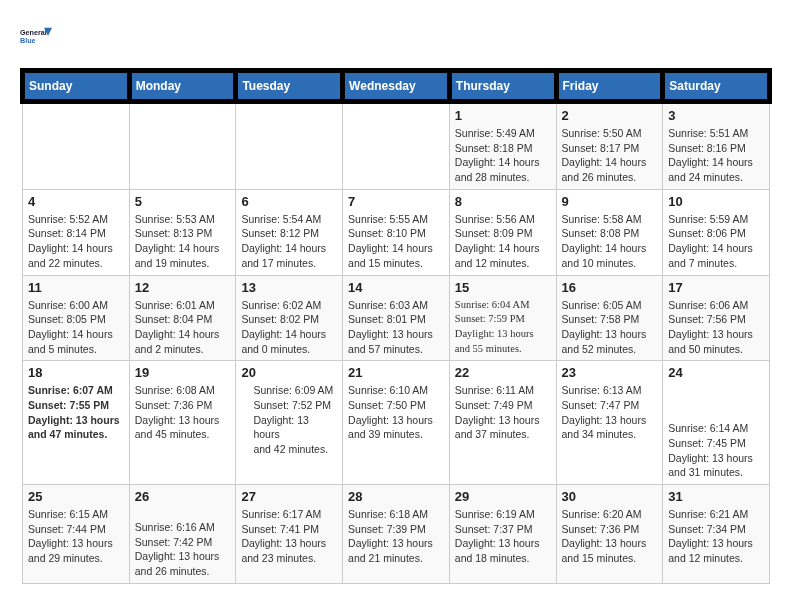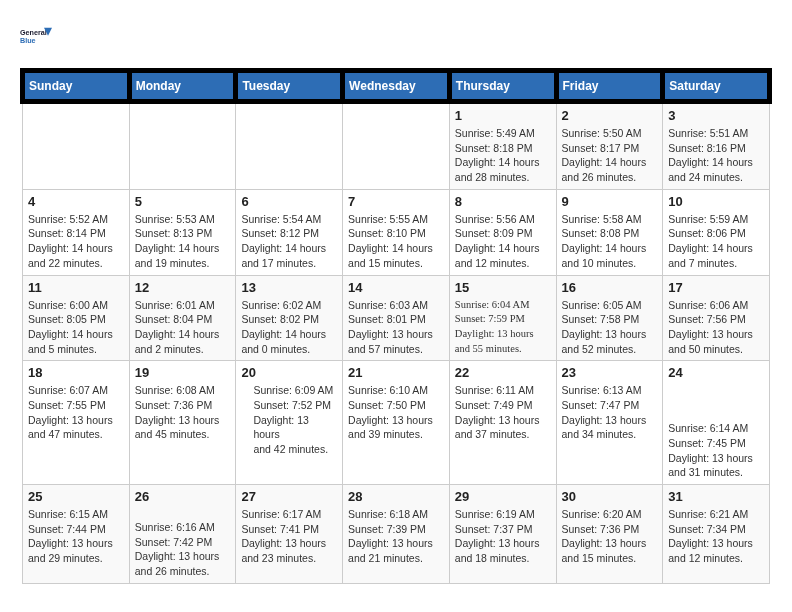--- a/index.html
+++ b/index.html
@@ -233,21 +233,21 @@
           <div class="day-num">17</div>
           <div class="day-info" style="white-space: pre-line;">Sunrise: 6:06 AM
 Sunset: 7:56 PM
 Daylight: 13 hours
 and 50 minutes.</div>
         </td>
       </tr>
       <tr>
         <td>
           <div class="day-num">18</div>
-          <div class="day-info" style="white-space: pre-line;">Sunrise: 6:07 AM
+          <div class="day-info" style="white-space: pre-line; font-weight: bold;">Sunrise: 6:07 AM
 Sunset: 7:55 PM
 Daylight: 13 hours
 and 47 minutes.</div>
         </td>
         <td>
           <div class="day-num">19</div>
           <div class="day-info" style="white-space: pre-line;">Sunrise: 6:08 AM
 Sunset: 7:36 PM
 Daylight: 13 hours
 and 45 minutes.</div>

